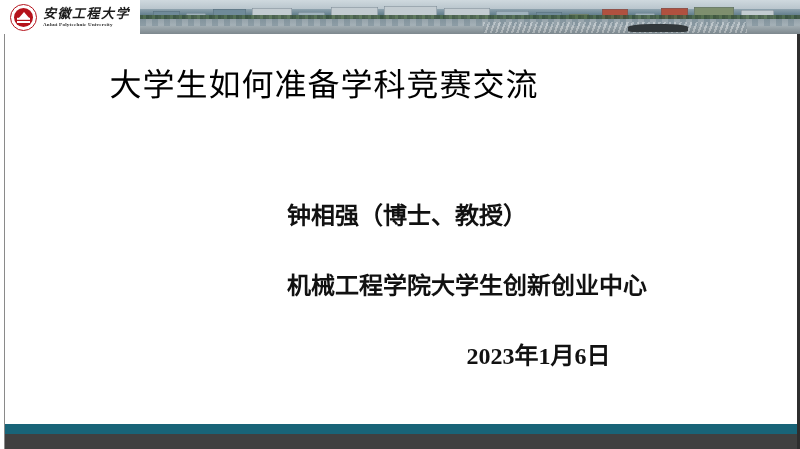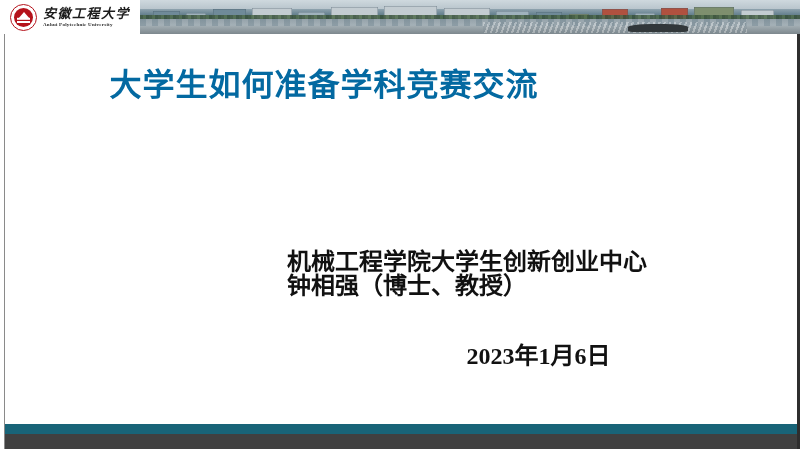--- a/index.html
+++ b/index.html
@@ -220,24 +220,24 @@
       rgba(160,175,184,.35) 6px, rgba(160,175,184,.35) 12px);
   }
 
   
   .title {
     position: absolute;
     left: 0;
     top: 66px;
     width: 648px;
     text-align: center;
-    color: #0369a1;
+    color: #000000;
     font-family: "Liberation Serif", "DejaVu Serif", serif;
     font-size: 32px;
-    font-weight: bold;
+    font-weight: normal;
     letter-spacing: 1px;
     line-height: 1.2;
     white-space: nowrap;
   }
 
   
   .body-block {
     position: absolute;
     left: 287px;
     top: 204px;
@@ -321,21 +321,21 @@
       <div class="pano-water"></div>
       <div class="pano-refl"></div>
       <div class="pano-plaza"></div>
       <div class="pano-dark-mass"></div>
     </div>
   </div>
 
   <div class="title">大学生如何准备学科竞赛交流</div>
 
   <div class="body-block">
+    <div class="body-line l1">钟相强（博士、教授）</div>
     <div class="body-line l2">机械工程学院大学生创新创业中心</div>
-    <div class="body-line l1">钟相强（博士、教授）</div>
     <div class="body-line l3">2023年1月6日</div>
   </div>
 
   <div class="bar-teal"></div>
   <div class="bar-dark"></div>
 
 </div>
 
 </body></html>

